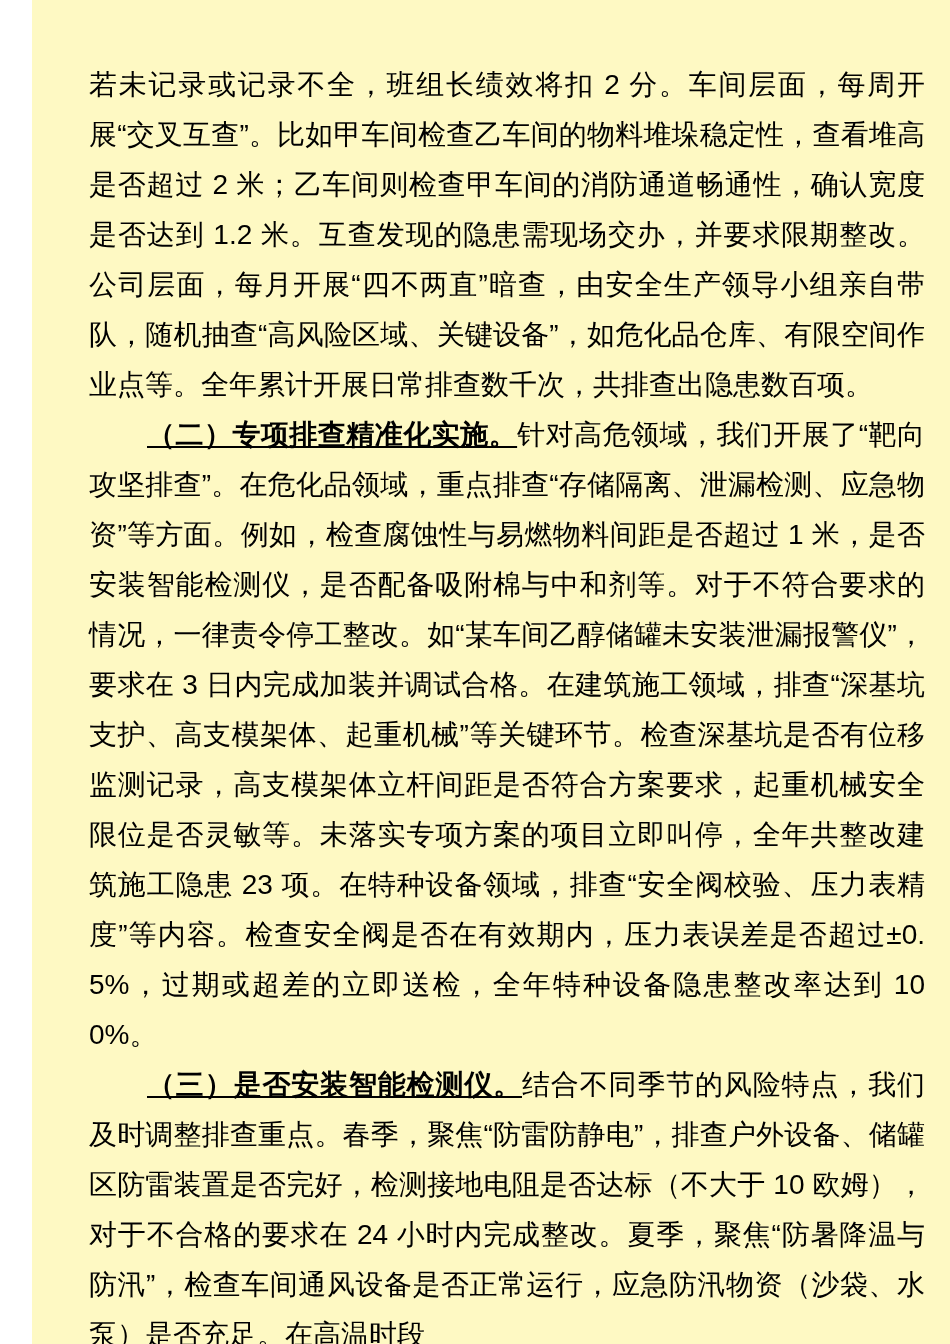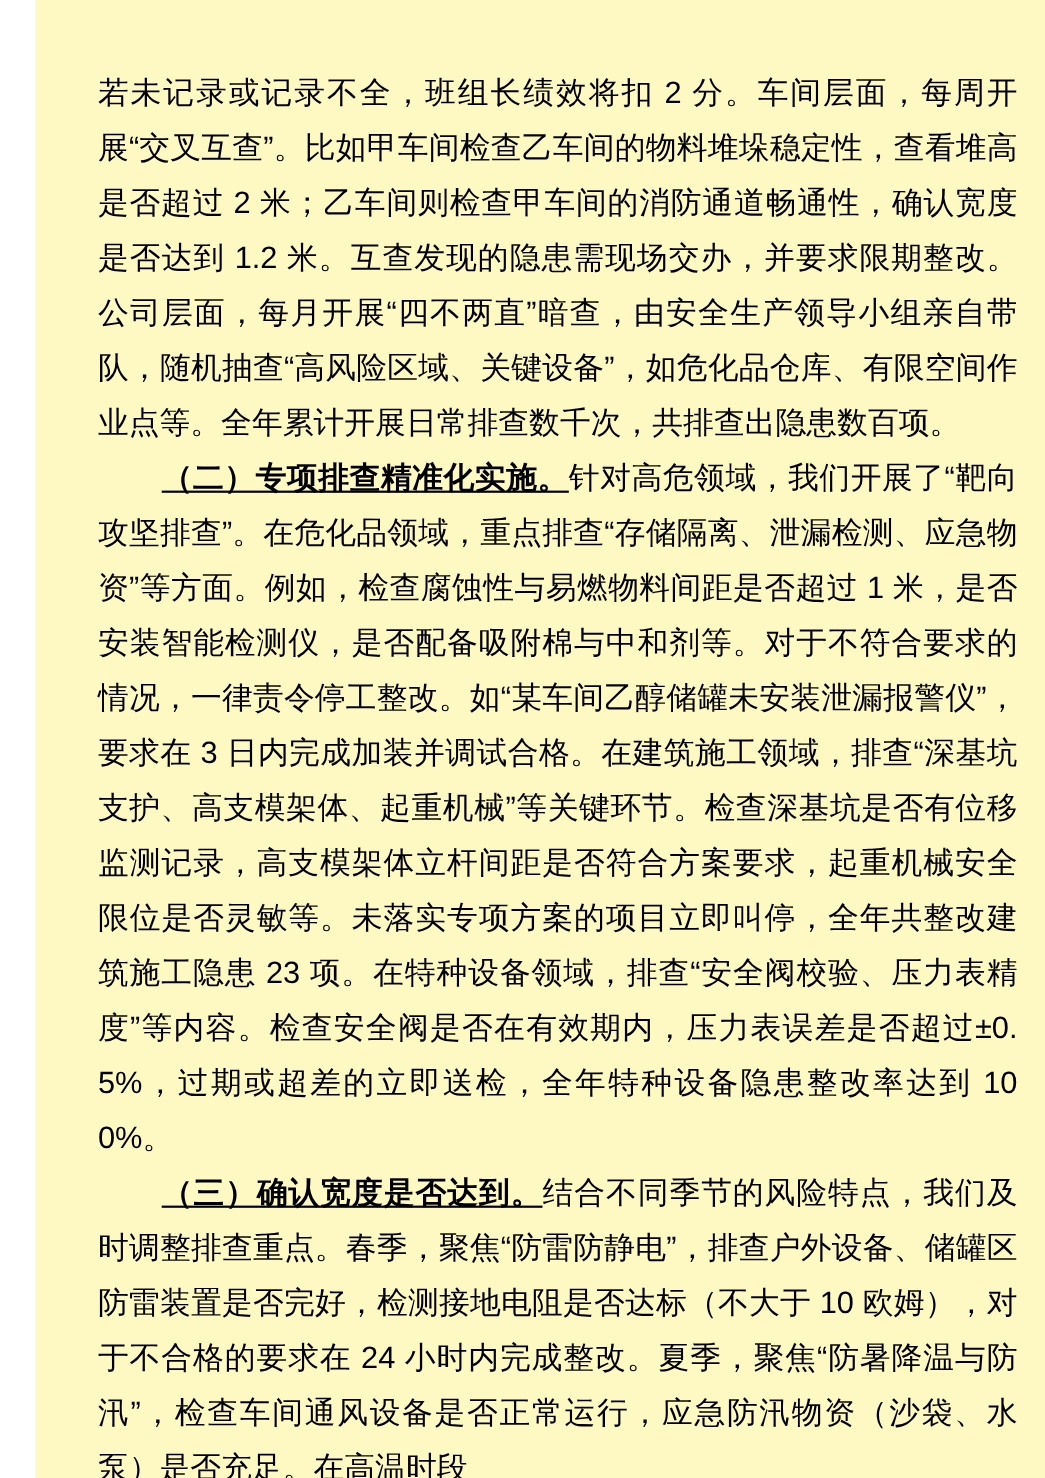--- a/index.html
+++ b/index.html
@@ -39,15 +39,15 @@
     text-decoration: underline;
   }
 </style>
 </head>
 <body>
 
 <div class="page">
   <div class="doc-body">
       <p class="para"><span class="seg-regular">若未记录或记录不全，班组长绩效将扣 2 分。车间层面，每周开展“交叉互查”。比如甲车间检查乙车间的物料堆垛稳定性，查看堆高是否超过 2 米；乙车间则检查甲车间的消防通道畅通性，确认宽度是否达到 1.2 米。互查发现的隐患需现场交办，并要求限期整改。公司层面，每月开展“四不两直”暗查，由安全生产领导小组亲自带队，随机抽查“高风险区域、关键设备”，如危化品仓库、有限空间作业点等。全年累计开展日常排查数千次，共排查出隐患数百项。</span></p>
       <p class="para indent"><span class="seg-bold">（二）专项排查精准化实施。</span><span class="seg-regular">针对高危领域，我们开展了“靶向攻坚排查”。在危化品领域，重点排查“存储隔离、泄漏检测、应急物资”等方面。例如，检查腐蚀性与易燃物料间距是否超过 1 米，是否安装智能检测仪，是否配备吸附棉与中和剂等。对于不符合要求的情况，一律责令停工整改。如“某车间乙醇储罐未安装泄漏报警仪”，要求在 3 日内完成加装并调试合格。在建筑施工领域，排查“深基坑支护、高支模架体、起重机械”等关键环节。检查深基坑是否有位移监测记录，高支模架体立杆间距是否符合方案要求，起重机械安全限位是否灵敏等。未落实专项方案的项目立即叫停，全年共整改建筑施工隐患 23 项。在特种设备领域，排查“安全阀校验、压力表精度”等内容。检查安全阀是否在有效期内，压力表误差是否超过±0.5%，过期或超差的立即送检，全年特种设备隐患整改率达到 100%。</span></p>
-      <p class="para indent"><span class="seg-bold">（三）确认宽度是否达到。</span><span class="seg-regular">结合不同季节的风险特点，我们及时调整排查重点。春季，聚焦“防雷防静电”，排查户外设备、储罐区防雷装置是否完好，检测接地电阻是否达标（不大于 10 欧姆），对于不合格的要求在 24 小时内完成整改。夏季，聚焦“防暑降温与防汛”，检查车间通风设备是否正常运行，应急防汛物资（沙袋、水泵）是否充足。在高温时段</span></p>
+      <p class="para indent"><span class="seg-bold">（三）是否安装智能检测仪。</span><span class="seg-regular">结合不同季节的风险特点，我们及时调整排查重点。春季，聚焦“防雷防静电”，排查户外设备、储罐区防雷装置是否完好，检测接地电阻是否达标（不大于 10 欧姆），对于不合格的要求在 24 小时内完成整改。夏季，聚焦“防暑降温与防汛”，检查车间通风设备是否正常运行，应急防汛物资（沙袋、水泵）是否充足。在高温时段</span></p>
     </div>
 </div>
 
 </body></html>

